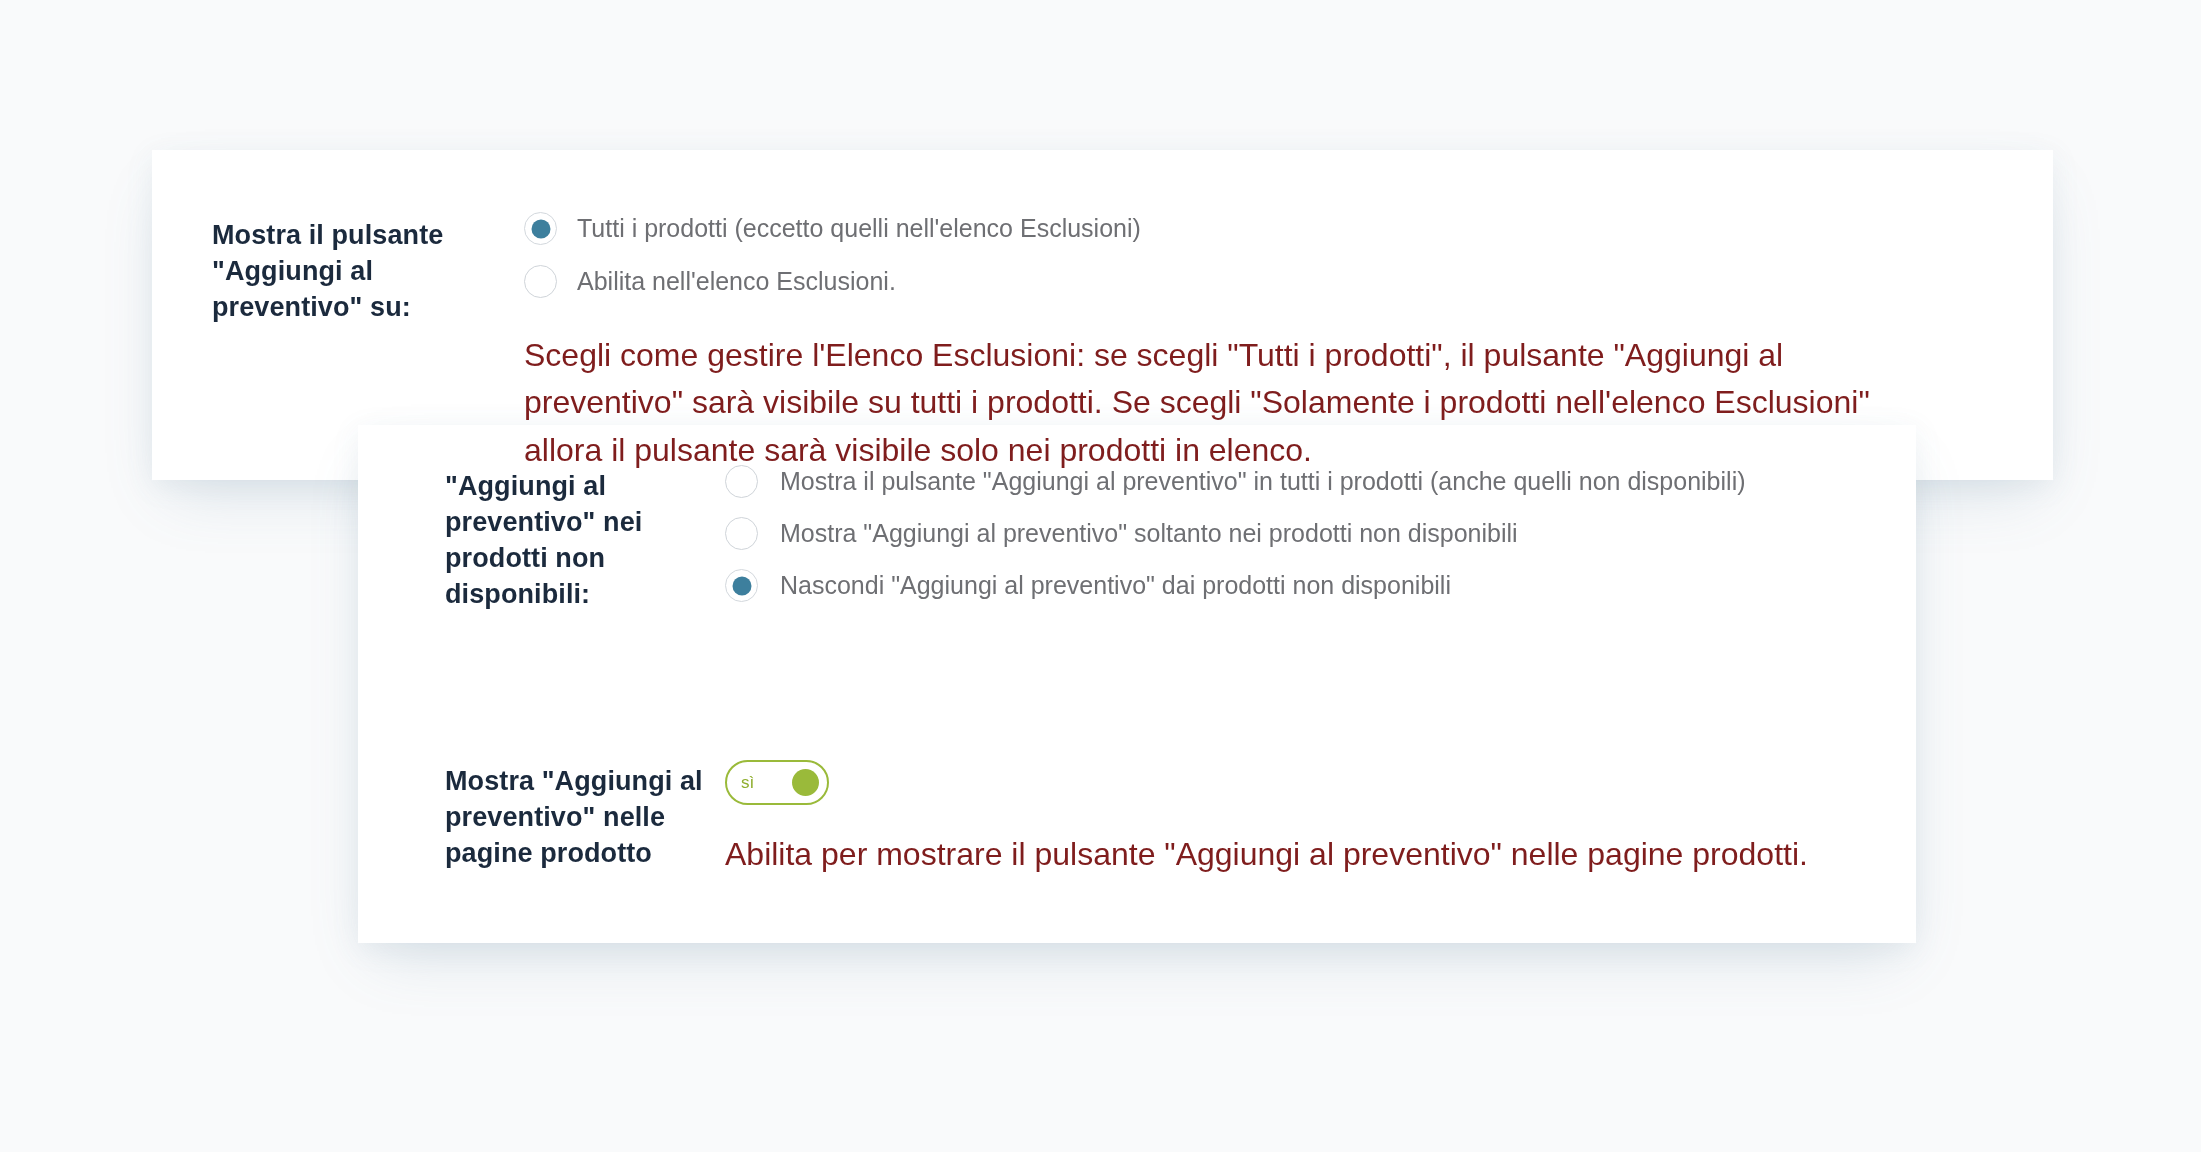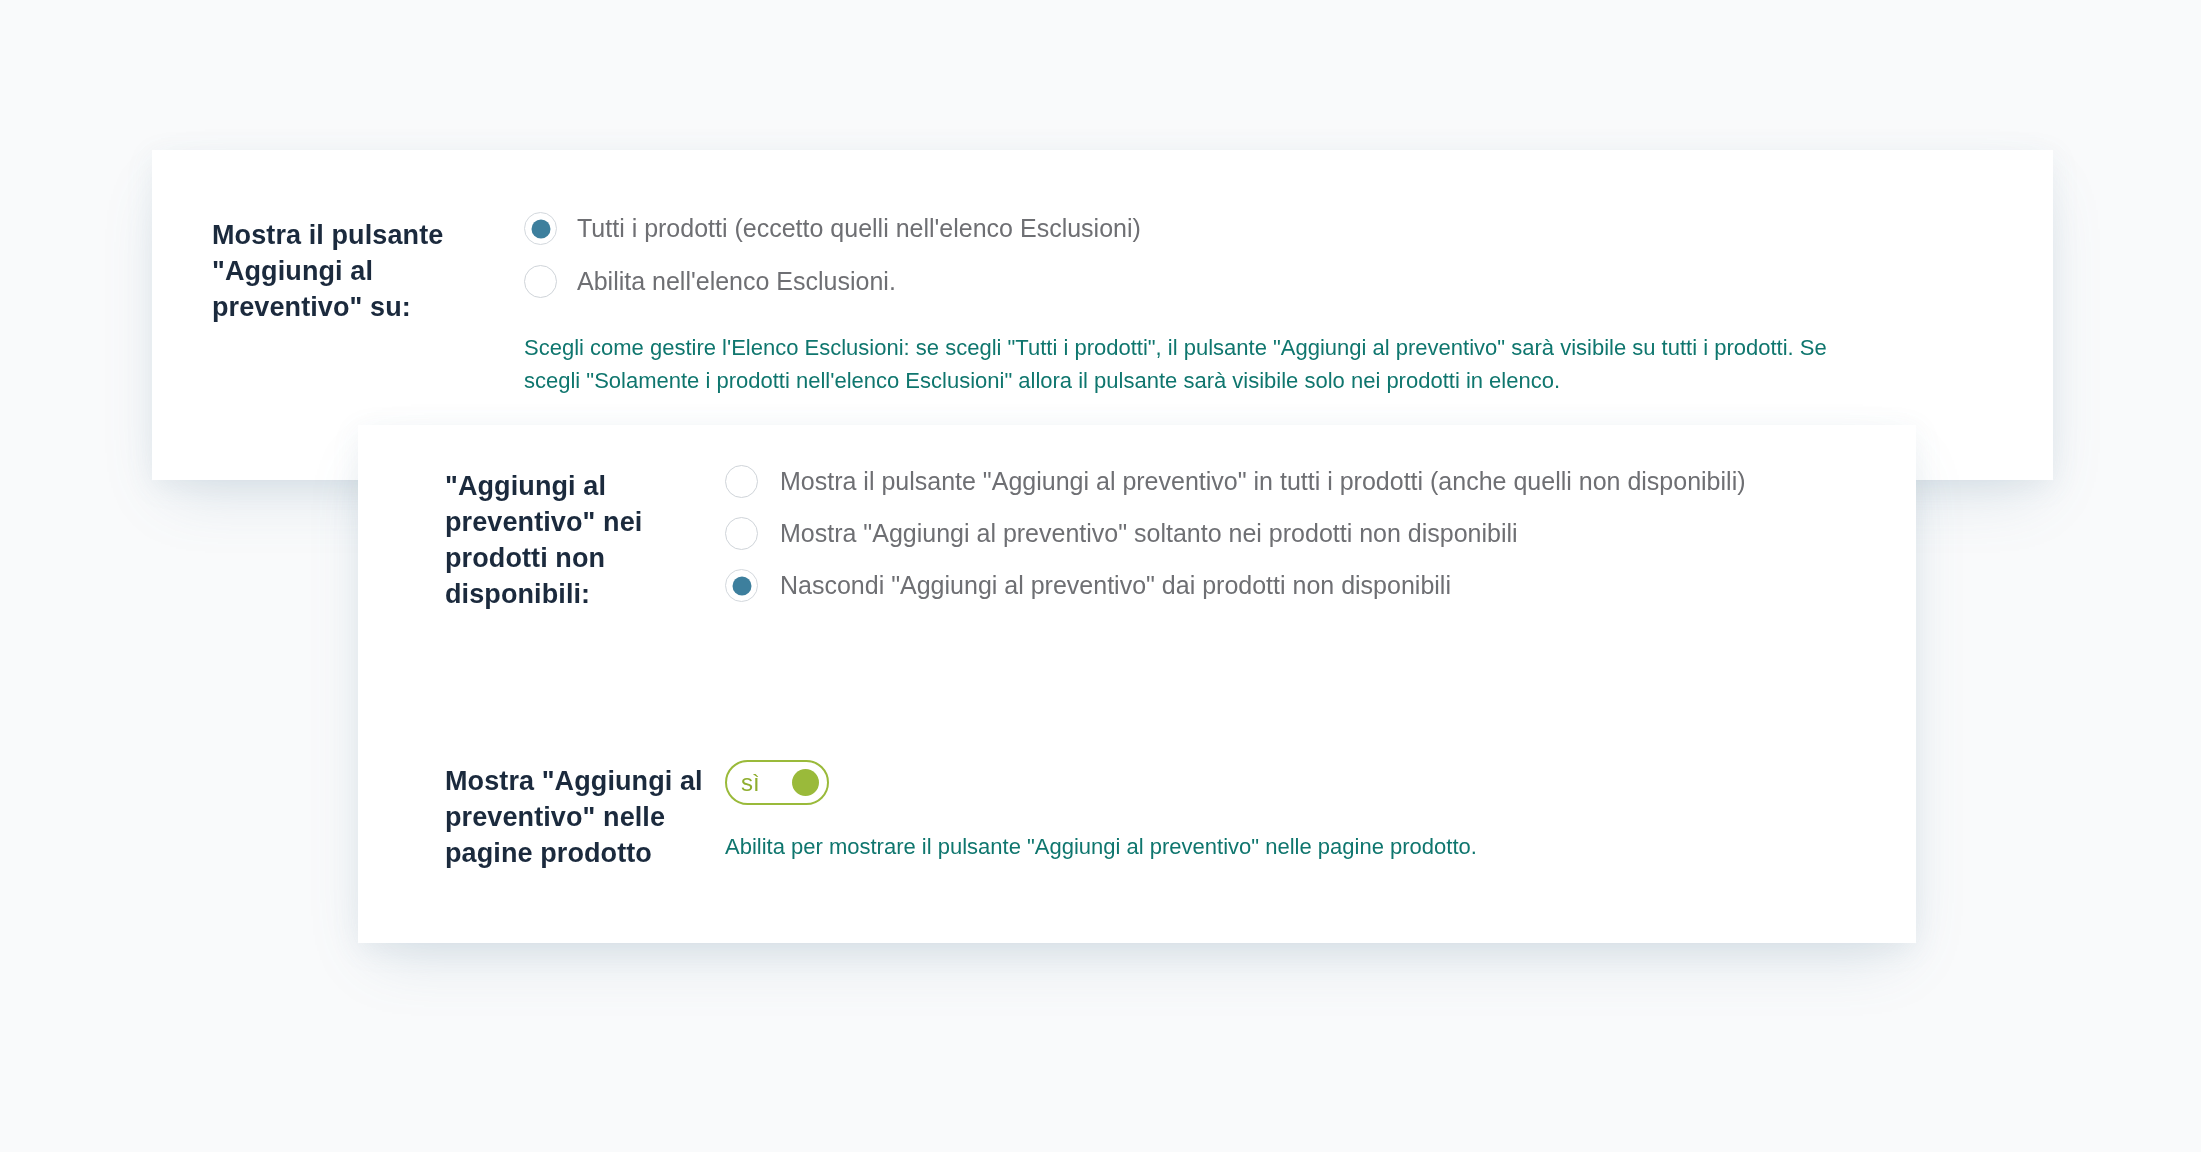--- a/index.html
+++ b/index.html
@@ -59,40 +59,40 @@
     width:19px;height:19px;border-radius:50%;
     background:#3d7f9d;
   }
   .opt-label{
     color:#6e6f73;
     font-size:25px;
     line-height:1;
     white-space:nowrap;
   }
   .help{
-    color:#0f766e;
-    font-size:22px;
+    color:#7f1d1d;
+    font-size:32px;
     line-height:1.48;
   }
 
   
   .toggle{
     display:inline-flex;align-items:center;
     justify-content:space-between;
     box-sizing:border-box;
     width:104px;height:45px;
     border:2px solid #9aba3a;
     border-radius:999px;
     background:#ffffff;
     padding:0 8px 0 14px;
     cursor:pointer;
   }
   .toggle-text{
     color:#8fae2e;
-    font-size:24px;
+    font-size:17px;
     line-height:1;
   }
   .toggle-knob{
     width:27px;height:27px;border-radius:50%;
     background:#9aba3a;flex:0 0 auto;
   }
 
   
   #row-visibility{left:212px;top:212px;width:1800px;}
   #row-visibility .row-label{width:300px;flex:0 0 300px;padding-top:6px;}
@@ -162,17 +162,17 @@
 
   <div class="row" id="row-productpage" style="z-index:3;">
     <div class="row-label">Mostra "Aggiungi al preventivo" nelle pagine prodotto</div>
     <div class="row-control">
 
       <div class="toggle">
         <span class="toggle-text">sì</span>
         <span class="toggle-knob"></span>
       </div>
 
-      <div class="help">Abilita per mostrare il pulsante "Aggiungi al preventivo" nelle pagine prodotto.</div>
+      <div class="help">Abilita per mostrare il pulsante "Aggiungi al preventivo" nelle pagine prodotti.</div>
     </div>
   </div>
 
 </div>
 
 </body></html>

